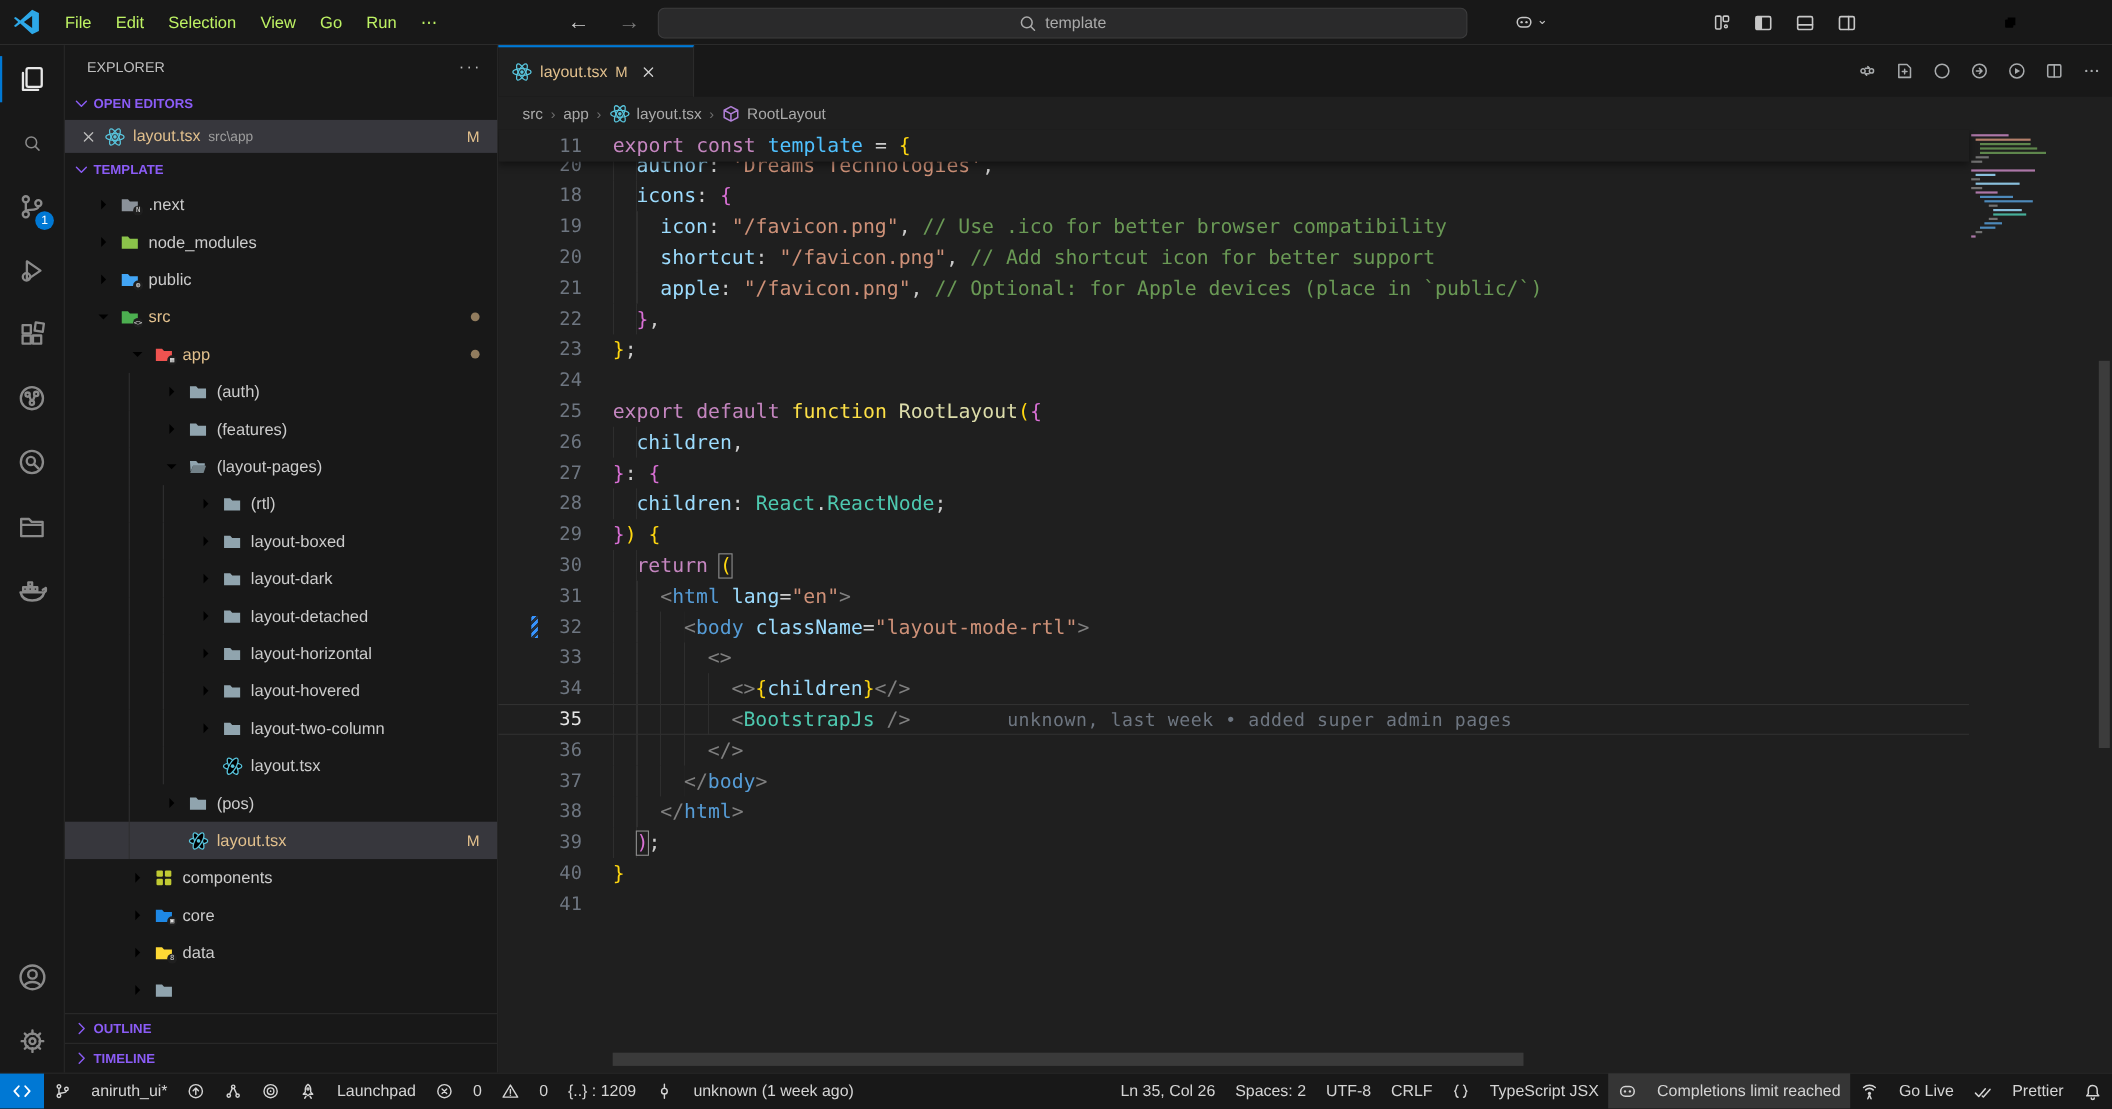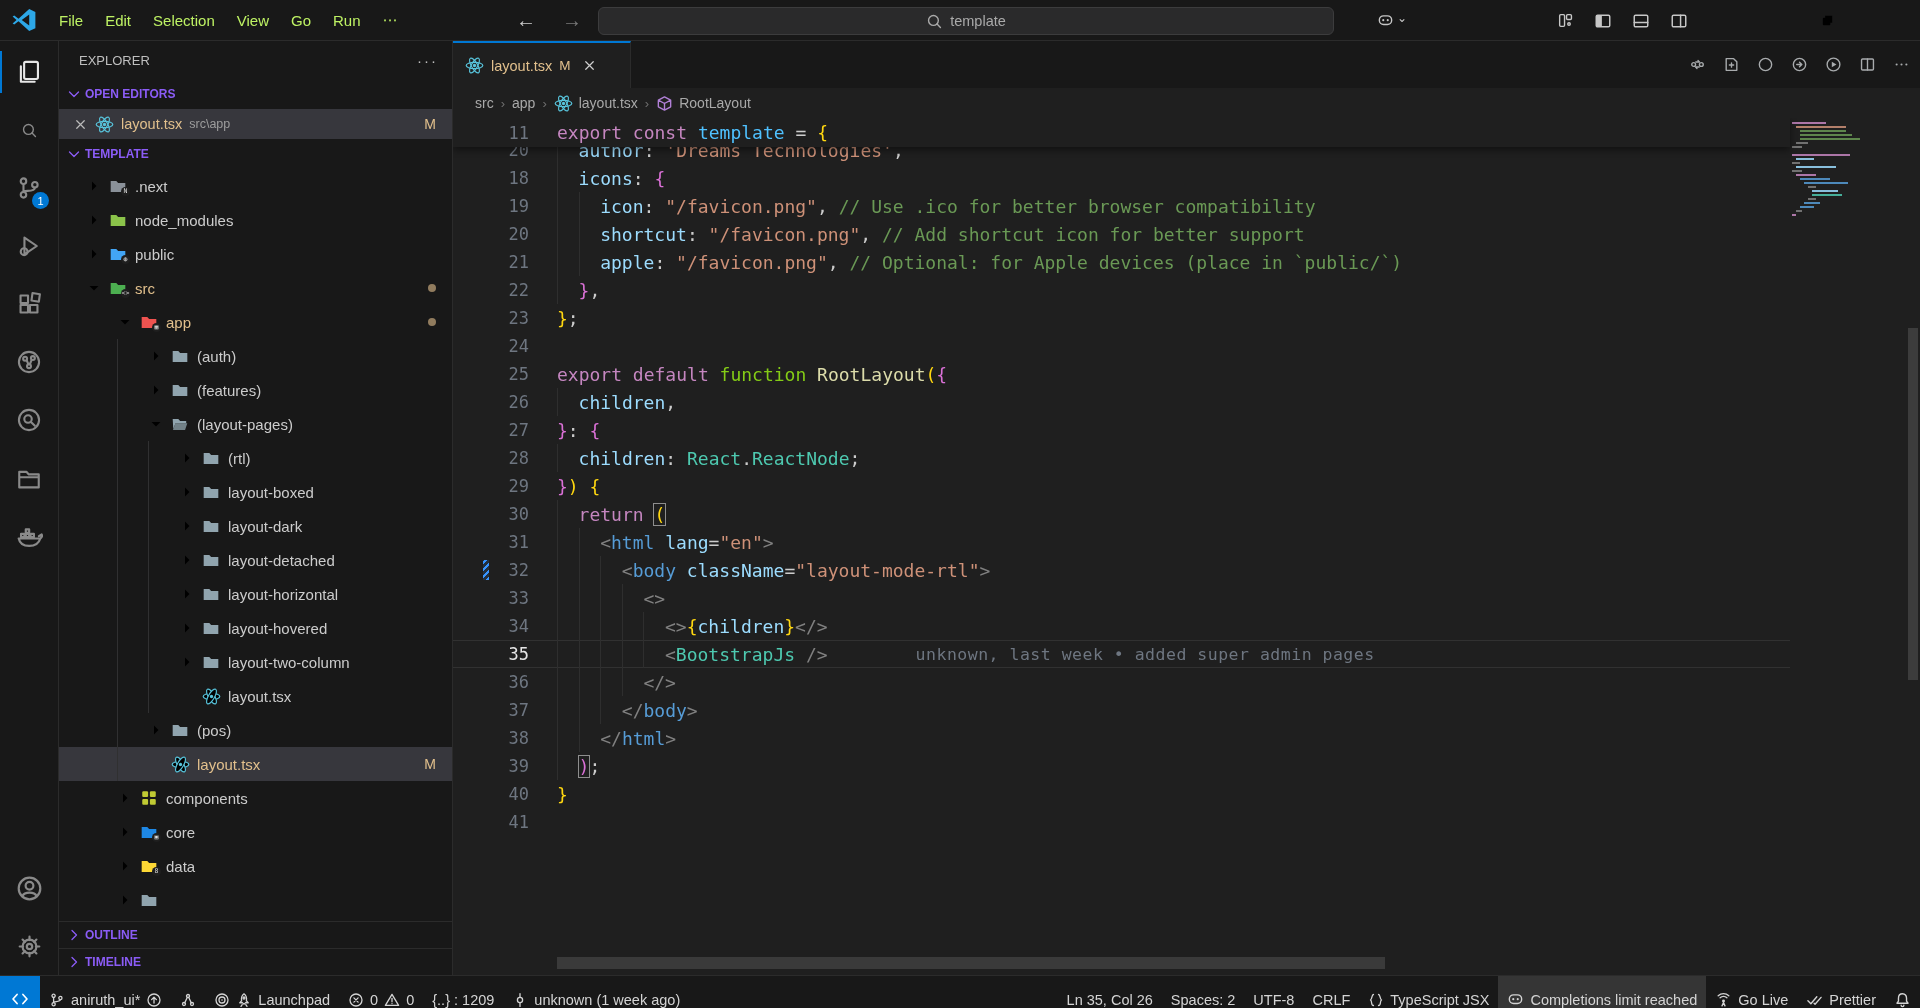--- a/index.html
+++ b/index.html
@@ -71,35 +71,35 @@
   #sticky{position:absolute;top:0;left:0;right:130px;height:29px;background:#1f1f1f;z-index:5;box-shadow:0 3px 7px rgba(0,0,0,.45);display:flex;align-items:center}
   #lines{position:absolute;top:18px;left:0;right:130px;z-index:1}
   .cl{height:28px;display:flex;align-items:center;position:relative}
   .cl.current{border-top:1px solid #313131;border-bottom:1px solid #313131}
   .gut{width:104px;flex:none;position:relative;display:flex}
   .gut .num{width:76px;text-align:right;color:#6e7681;font-size:17px}
   .cl.current .gut .num{color:#e5e5e5}
   .mod-marker{position:absolute;left:30px;top:0;width:6px;height:100%;background:repeating-linear-gradient(315deg,#3794ff 0 2.5px,rgba(55,148,255,.15) 2.5px 5px)}
   .ct{white-space:pre;display:flex;align-items:center}
   .indent{height:28px;flex:none;background-image:repeating-linear-gradient(to right,#2e2e2e 0 1px,transparent 1px 21.6px)}
-  .tk-kw{color:#C586C0}.tk-kb{color:#84cc16}.tk-fn{color:#DCDCAA}.tk-vb{color:#4FC1FF}
+  .tk-kw{color:#C586C0}.tk-kb{color:#fde047}.tk-fn{color:#DCDCAA}.tk-vb{color:#4FC1FF}
   .tk-pr{color:#9CDCFE}.tk-st{color:#CE9178}.tk-cm{color:#6A9955}.tk-tg{color:#569CD6}
   .tk-ty{color:#4EC9B0}.tk-pl{color:#CCCCCC}.tk-gr{color:#808080}
   .tk-b1{color:#FFD710}.tk-b2{color:#DA70D6}
   .tk-box{outline:1px solid #8e8e8e;outline-offset:0px}
   .blame{color:#6e7681;font-size:16.5px;margin-left:88px;letter-spacing:.5px}
   #minimap{position:absolute;right:16px;top:4px;width:112px;z-index:4}
   .mm-row{height:3px;margin-bottom:1px;position:relative}
   .mm-seg{position:absolute;top:0;height:2px;opacity:.85}
   #vscroll{position:absolute;right:2px;top:210px;width:10px;height:352px;background:rgba(121,121,121,.32);z-index:6}
   #hscroll{position:absolute;left:104px;bottom:6px;height:12px;width:828px;background:rgba(121,121,121,.30);z-index:6}
 
   
   #statusbar{height:33px;background:#181818;border-top:1px solid #2b2b2b;display:flex;align-items:stretch;font-size:14.5px;color:#d4d4d4}
-  .sb-item{display:flex;align-items:flex-end;gap:6px;padding:0 9px;white-space:nowrap}
+  .sb-item{display:flex;align-items:center;gap:18px;padding:0 9px;white-space:nowrap}
   .sb-item.remote{background:#0078d4;color:#fff;padding:0 11px}
   .sb-item.hl{background:rgba(255,255,255,.13)}
   .sb-spacer{flex:1}
 </style>
 </head>
 <body>
 
 <div id="app">
 
   <div id="titlebar">

